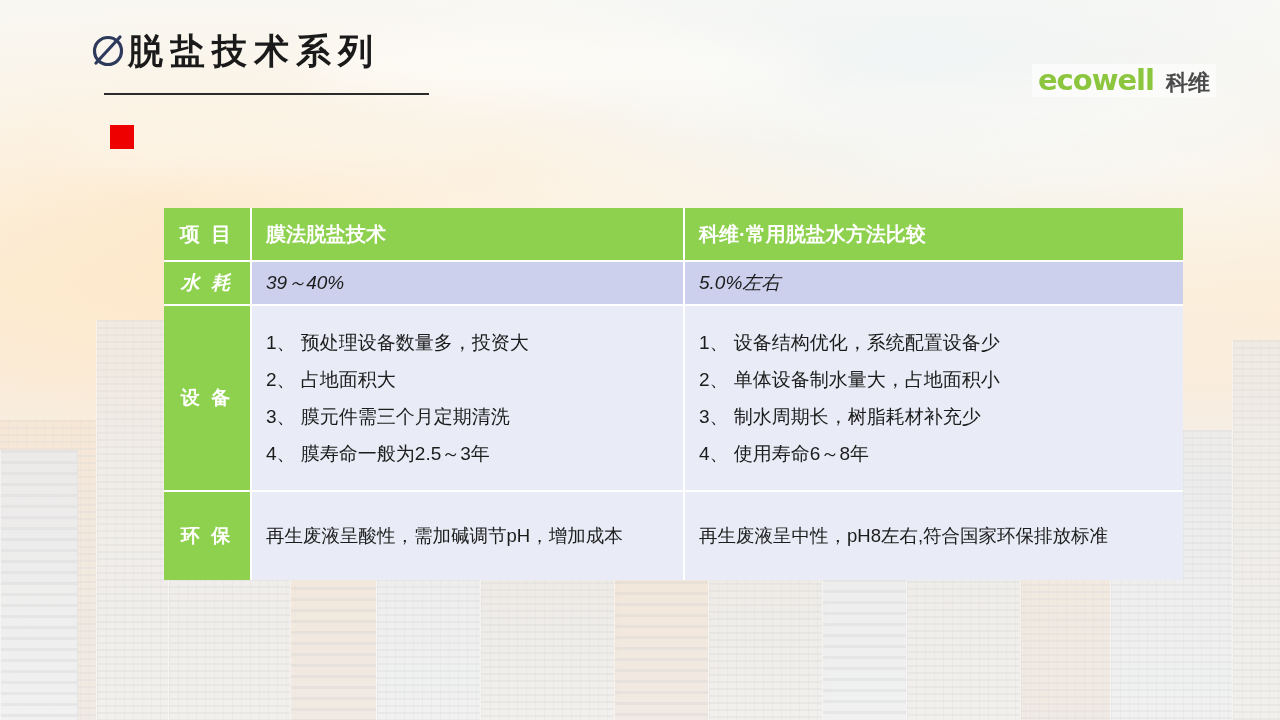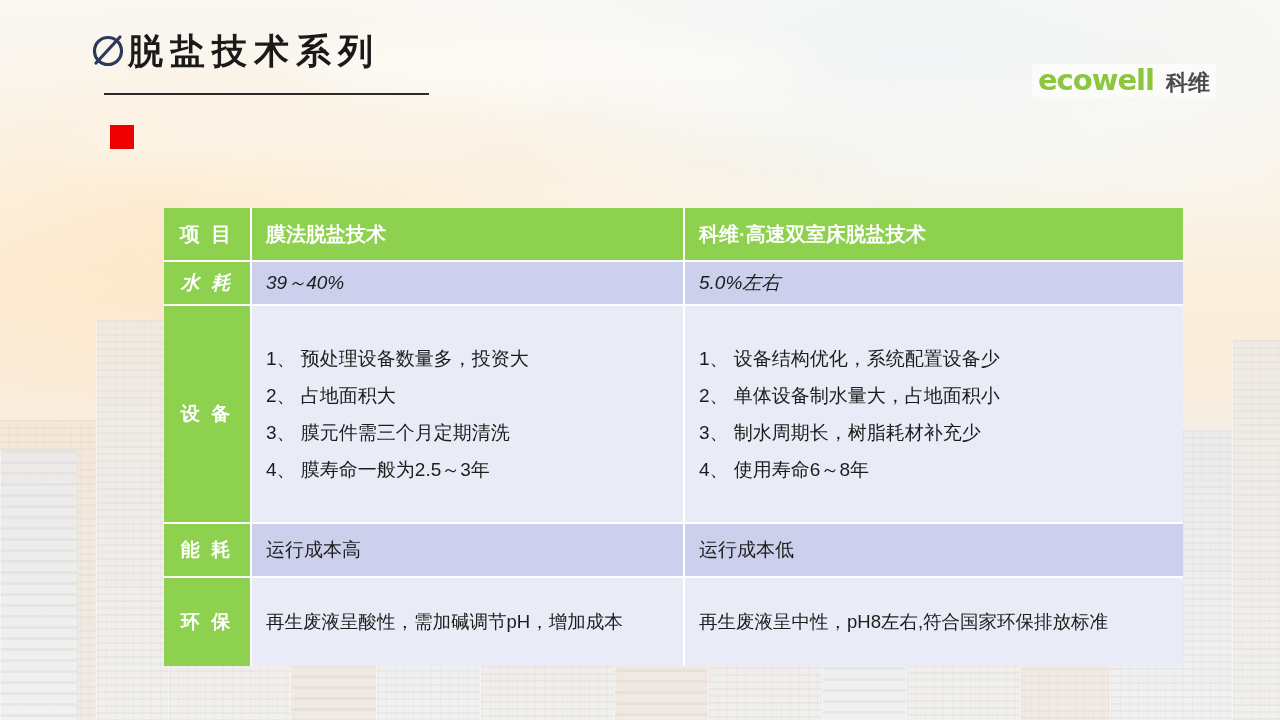--- a/index.html
+++ b/index.html
@@ -177,21 +177,21 @@
   .data-cell {
     font-size:19px;
     color:#1c1c1c;
     padding:6px 12px 6px 14px;
     line-height:1.55;
   }
   .shade-a { background:#ccd0ec; }
   .shade-b { background:#e9ecf6; }
 
   .row-water  td { height:44px;font-style:italic; }
-  .row-equip  td { height:218px; }
+  .row-equip  td { height:186px; }
   .row-energy td { height:54px; }
   .row-env    td { height:88px; }
 
   .data-cell ol {
     list-style:none;
     margin:0; padding:0;
   }
   .data-cell ol li {
     font-size:19px;
     line-height:1.95;
@@ -255,21 +255,21 @@
   <table class="cmp-table">
     <colgroup>
       <col class="col-label">
         <col class="col-a">
         <col class="col-b">
     </colgroup>
     <tbody>
       <tr>
         <td class="hd lbl">项 目</td>
         <td class="hd val">膜法脱盐技术</td>
-        <td class="hd val" style="border-right:none;">科维·高速双室床脱盐技术</td>
+        <td class="hd val" style="border-right:none;">科维·常用脱盐水方法比较</td>
       </tr>
 
       <tr class="row-water">
         <td class="lbl-cell">水 耗</td>
         <td class="data-cell shade-a">39～40%</td>
         <td class="data-cell shade-a" style="border-right:none;">5.0%左右</td>
       </tr>
 
       <tr class="row-equip">
         <td class="lbl-cell">设 备</td>
@@ -284,25 +284,20 @@
         <td class="data-cell shade-b" style="border-right:none;">
           <ol>
             <li>1、 设备结构优化，系统配置设备少</li>
             <li>2、 单体设备制水量大，占地面积小</li>
             <li>3、  制水周期长，树脂耗材补充少</li>
             <li>4、 使用寿命6～8年</li>
           </ol>
         </td>
       </tr>
 
-      <tr class="row-energy">
-        <td class="lbl-cell">能 耗</td>
-        <td class="data-cell shade-a">运行成本高</td>
-        <td class="data-cell shade-a" style="border-right:none;">运行成本低</td>
-      </tr>
 
       <tr class="row-env">
         <td class="lbl-cell" style="border-bottom:none;">环 保</td>
         <td class="data-cell shade-b env-cell" style="border-bottom:none;">再生废液呈酸性，需加碱调节pH，增加成本</td>
         <td class="data-cell shade-b env-cell" style="border-right:none;border-bottom:none;">再生废液呈中性，pH8左右,符合国家环保排放标准</td>
       </tr>
     </tbody>
   </table>
 
 </div>

